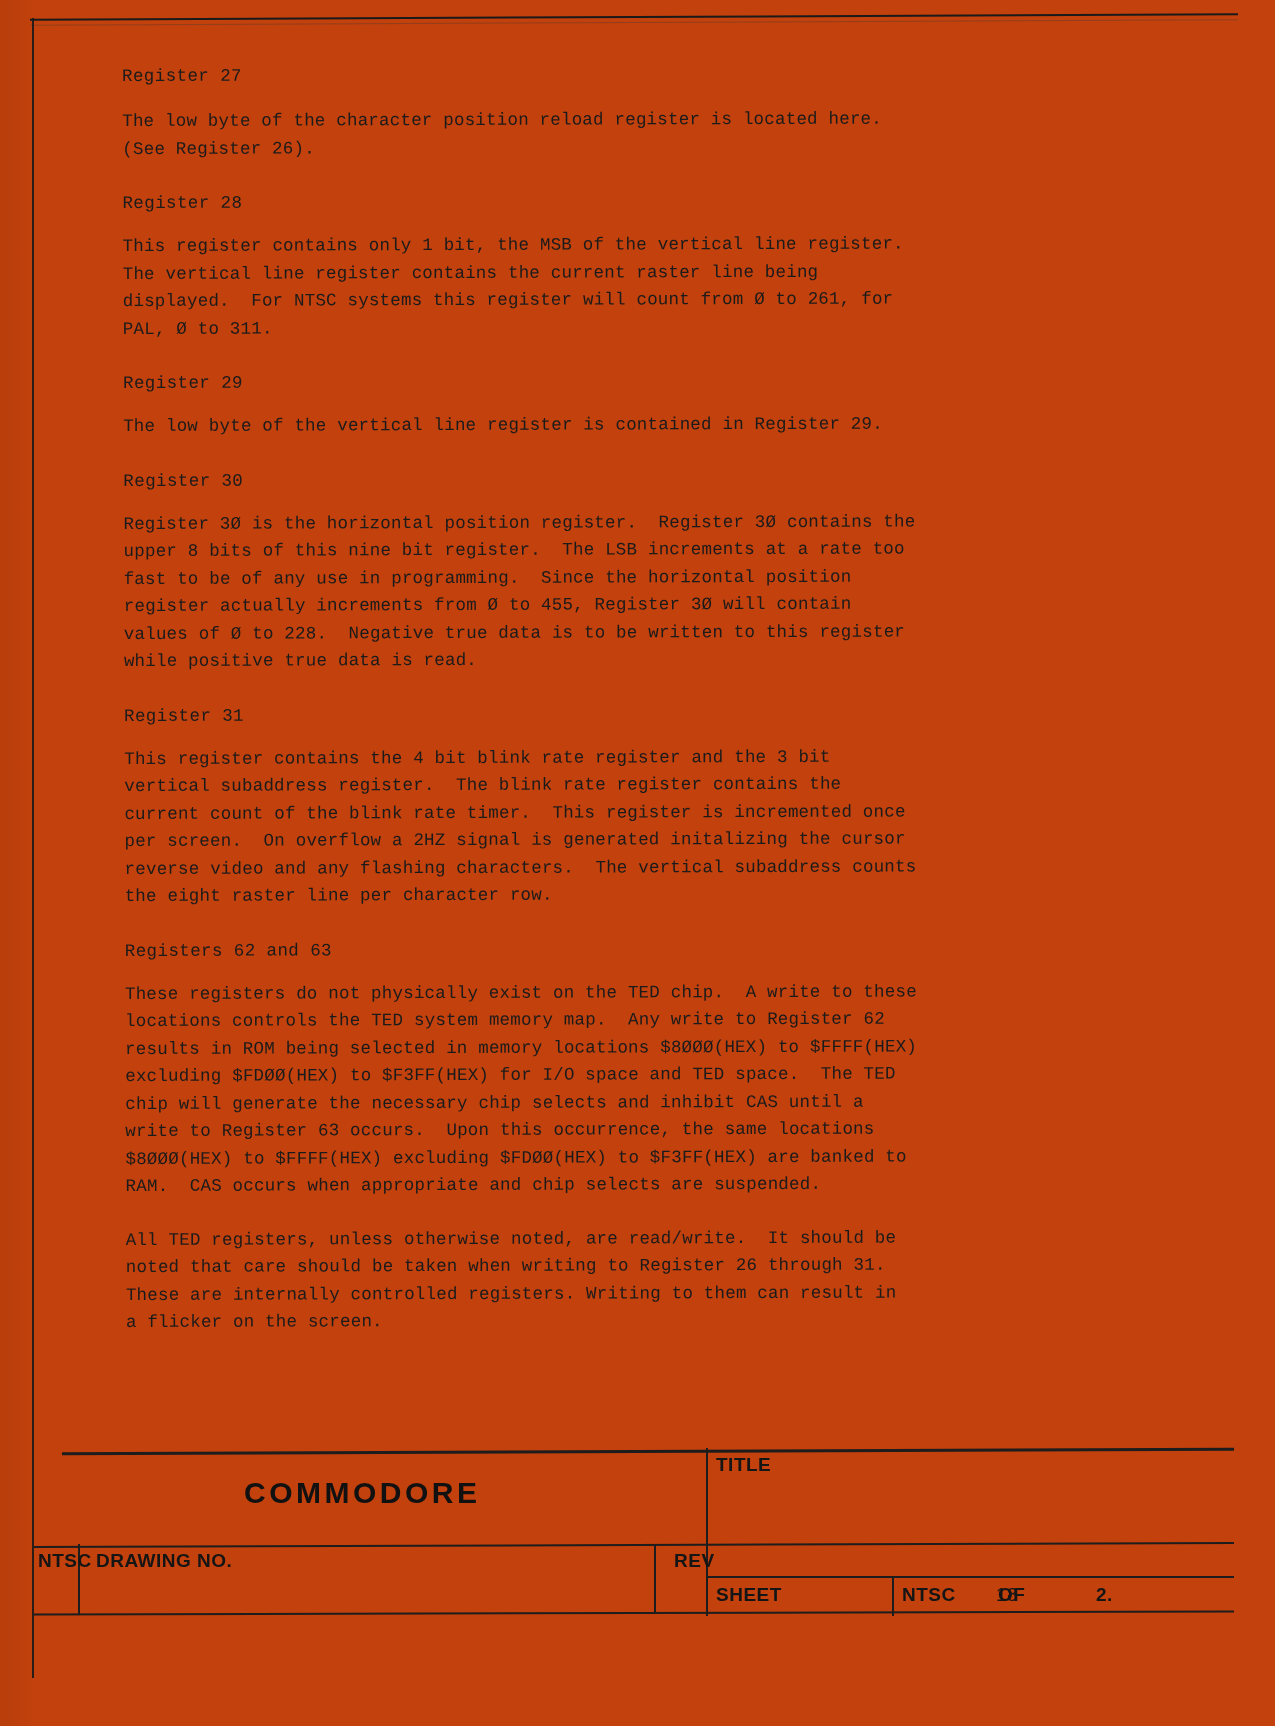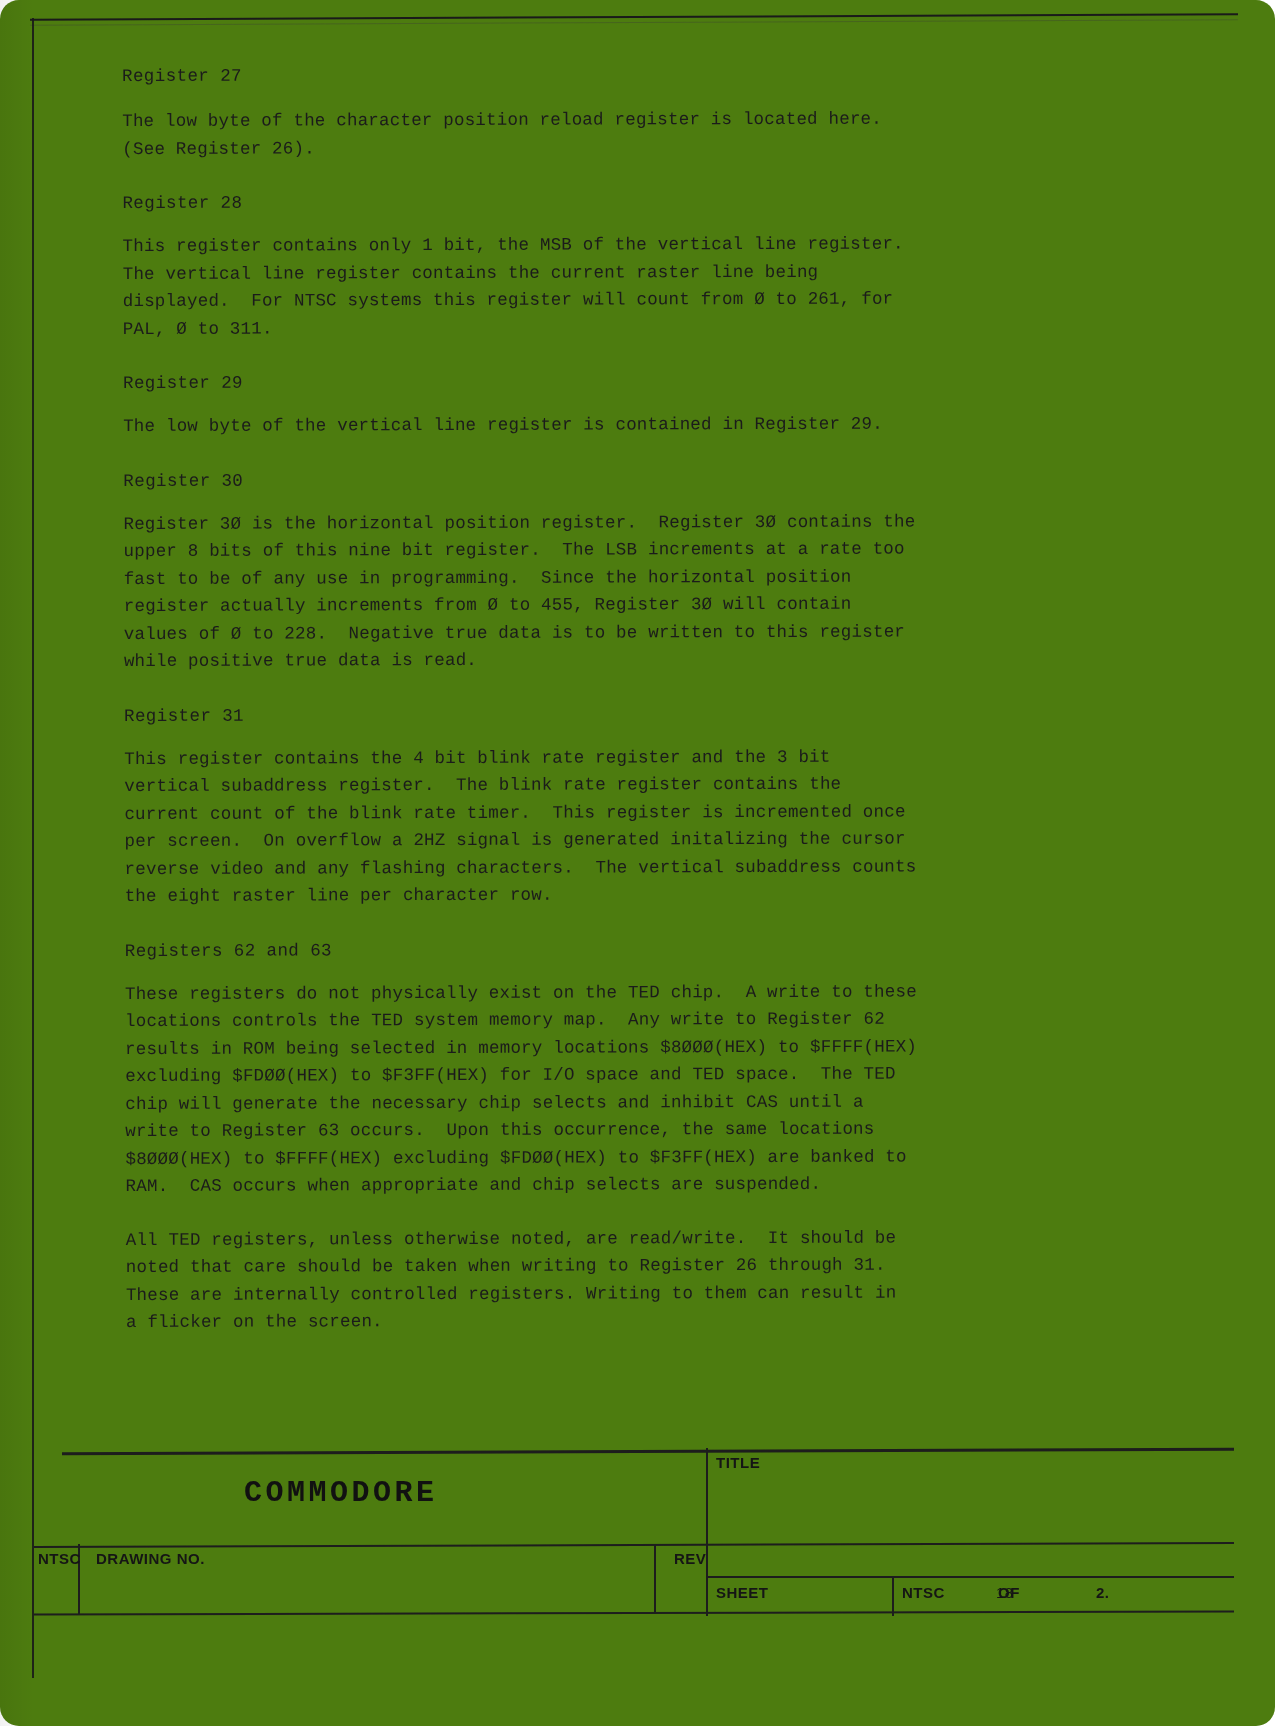--- a/index.html
+++ b/index.html
@@ -12,22 +12,21 @@
     height: 1726px;
     font-family: "Liberation Mono", "DejaVu Sans Mono", monospace;
     color: #1b1b1b;
     position: relative;
     overflow: hidden;
   }
 
   .page {
     position: absolute;
     inset: 0;
-    background: #4d7c0f;
-    border-radius: 19px;
+    background: #c2410c;
   }
 
   
   .top-rule {
     position: absolute;
     left: 30px;
     top: 16px;
     width: 1208px;
     height: 0;
     border-top: 2px solid #1a1a1a;
@@ -155,25 +154,25 @@
   }
 
   .brand {
     position: absolute;
     left: 210px;
     top: 36px;
     font-size: 30px;
     font-weight: bold;
     letter-spacing: 3.5px;
     color: #111;
-    font-family: Liberation Mono, monospace;
+    font-family: Liberation Sans, sans-serif;
   }
   .lbl {
     position: absolute;
-    font-size: 15px;
+    font-size: 19px;
     font-weight: bold;
     letter-spacing: .5px;
     color: #151515;
   }
   .lbl-title  { left: 682px; top: 14px; }
   .lbl-size   { left: 4px;   top: 110px; }
   .lbl-dwg    { left: 62px;  top: 110px; }
   .lbl-rev    { left: 640px; top: 110px; }
   .lbl-scale  { left: 682px; top: 144px; }
   .lbl-sheet  { left: 868px; top: 144px; }

